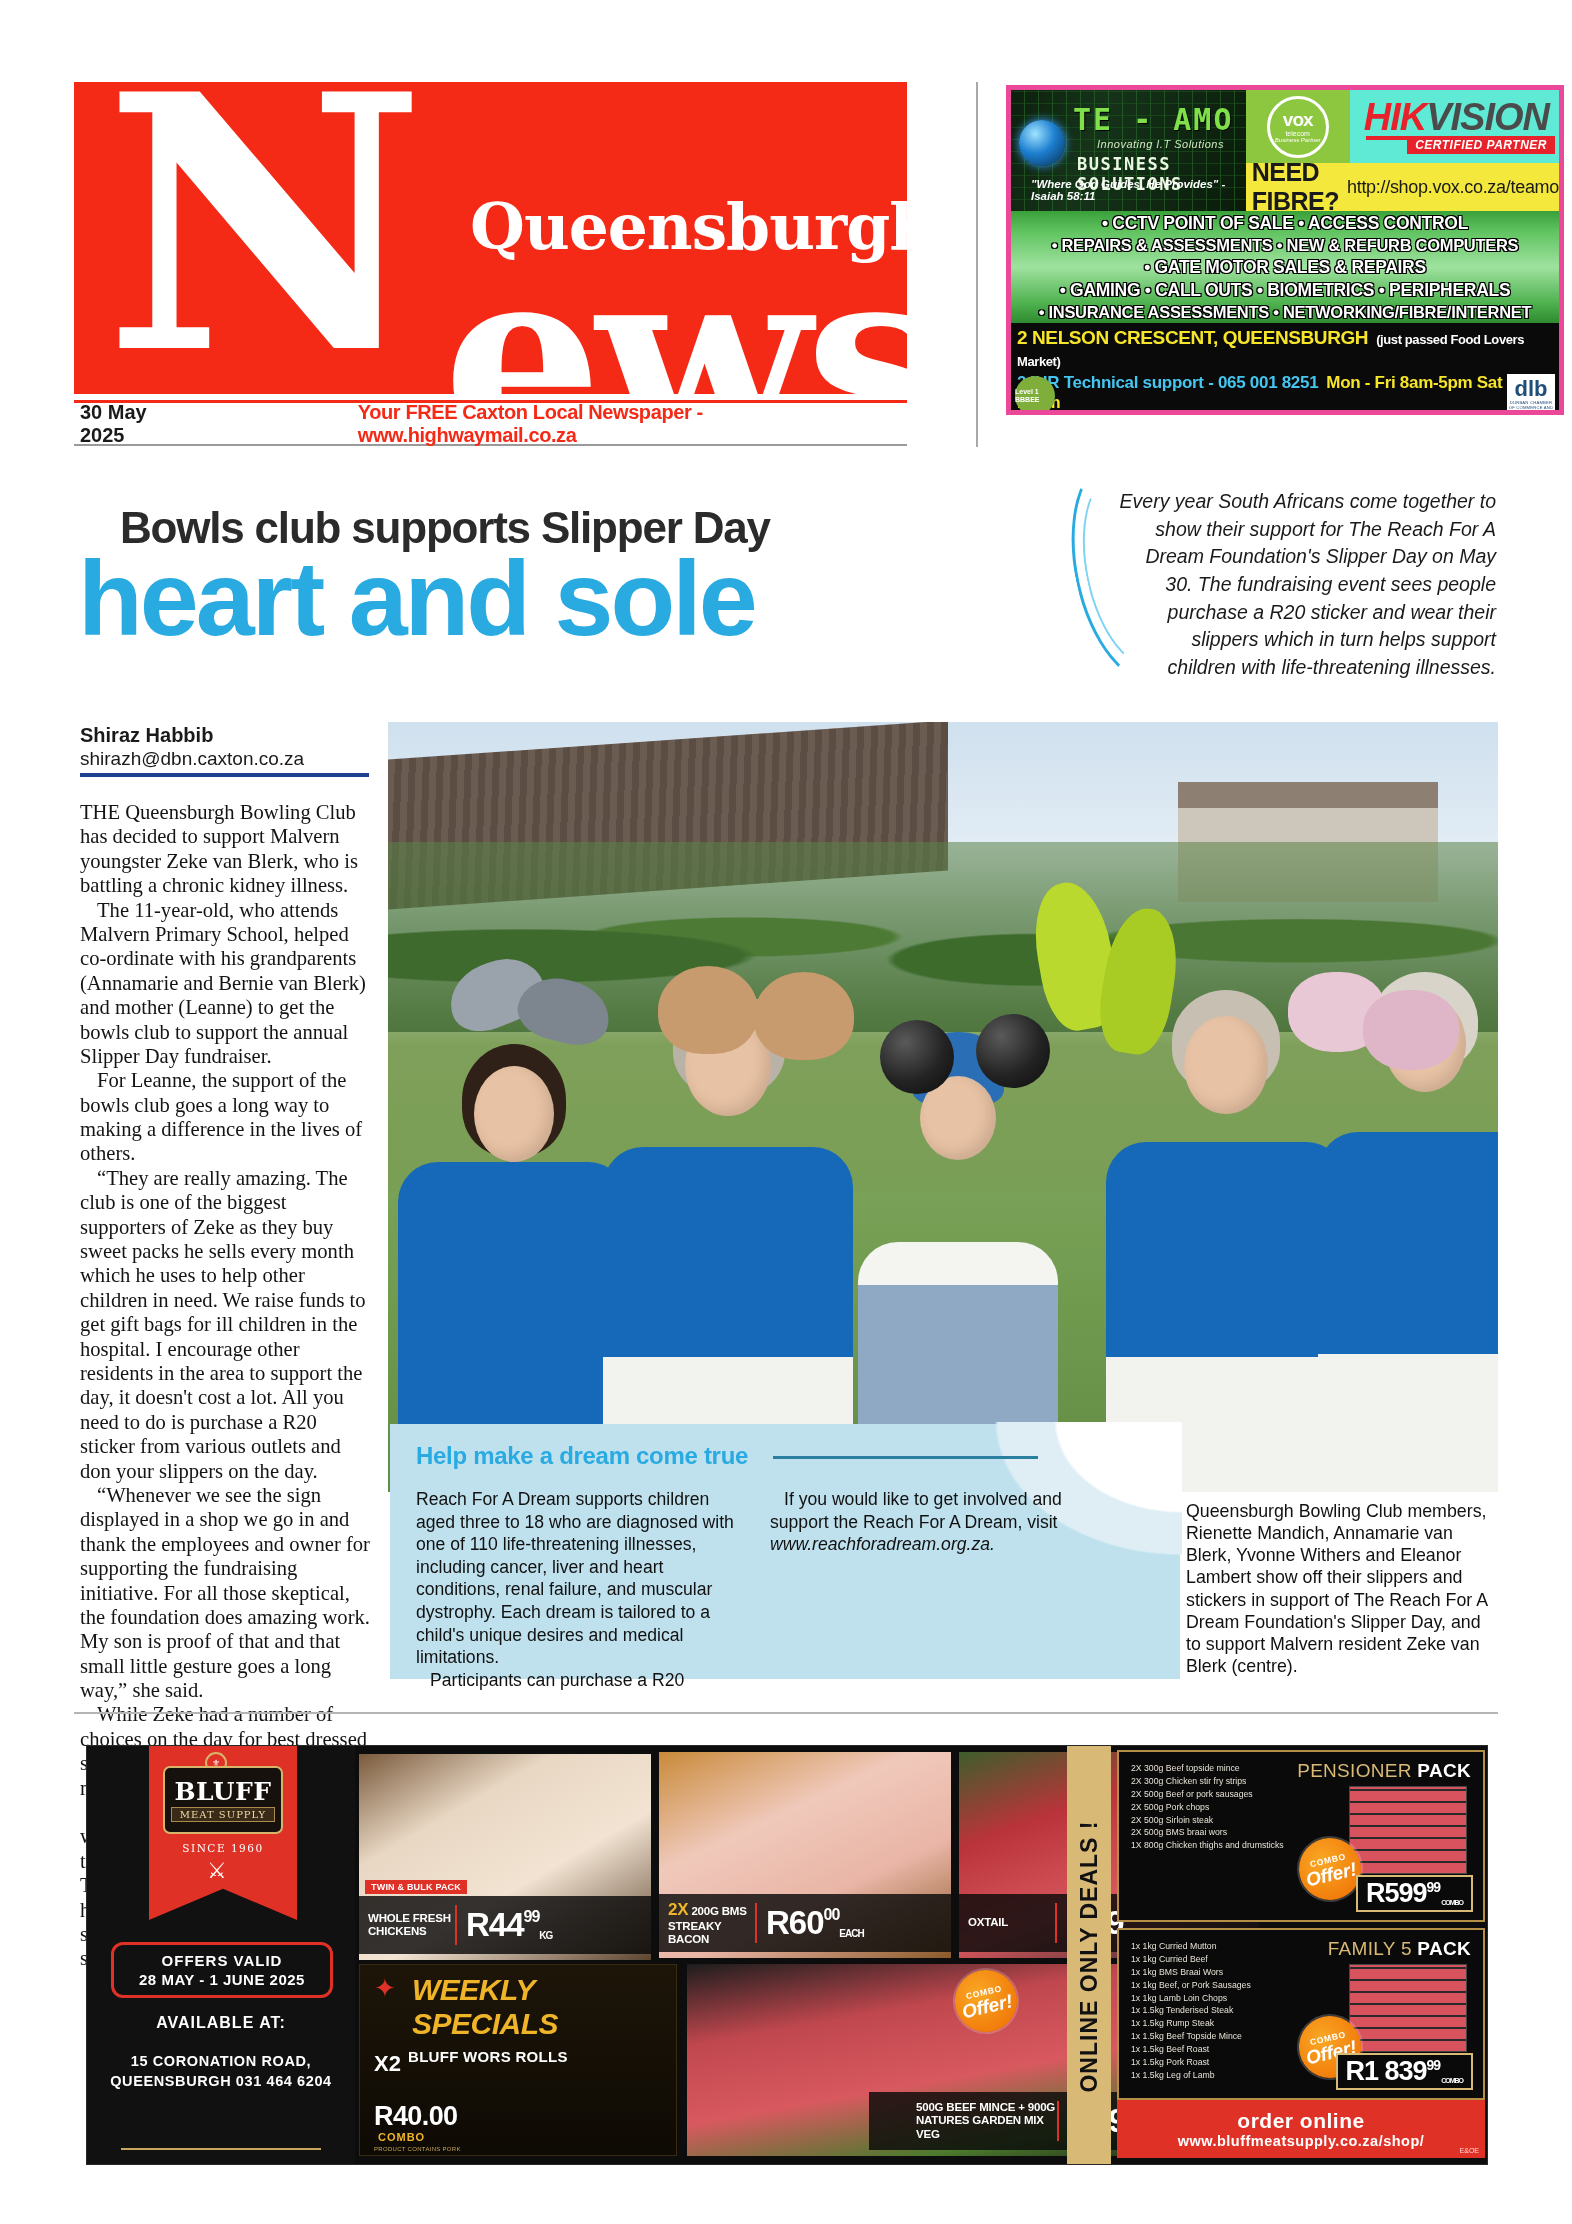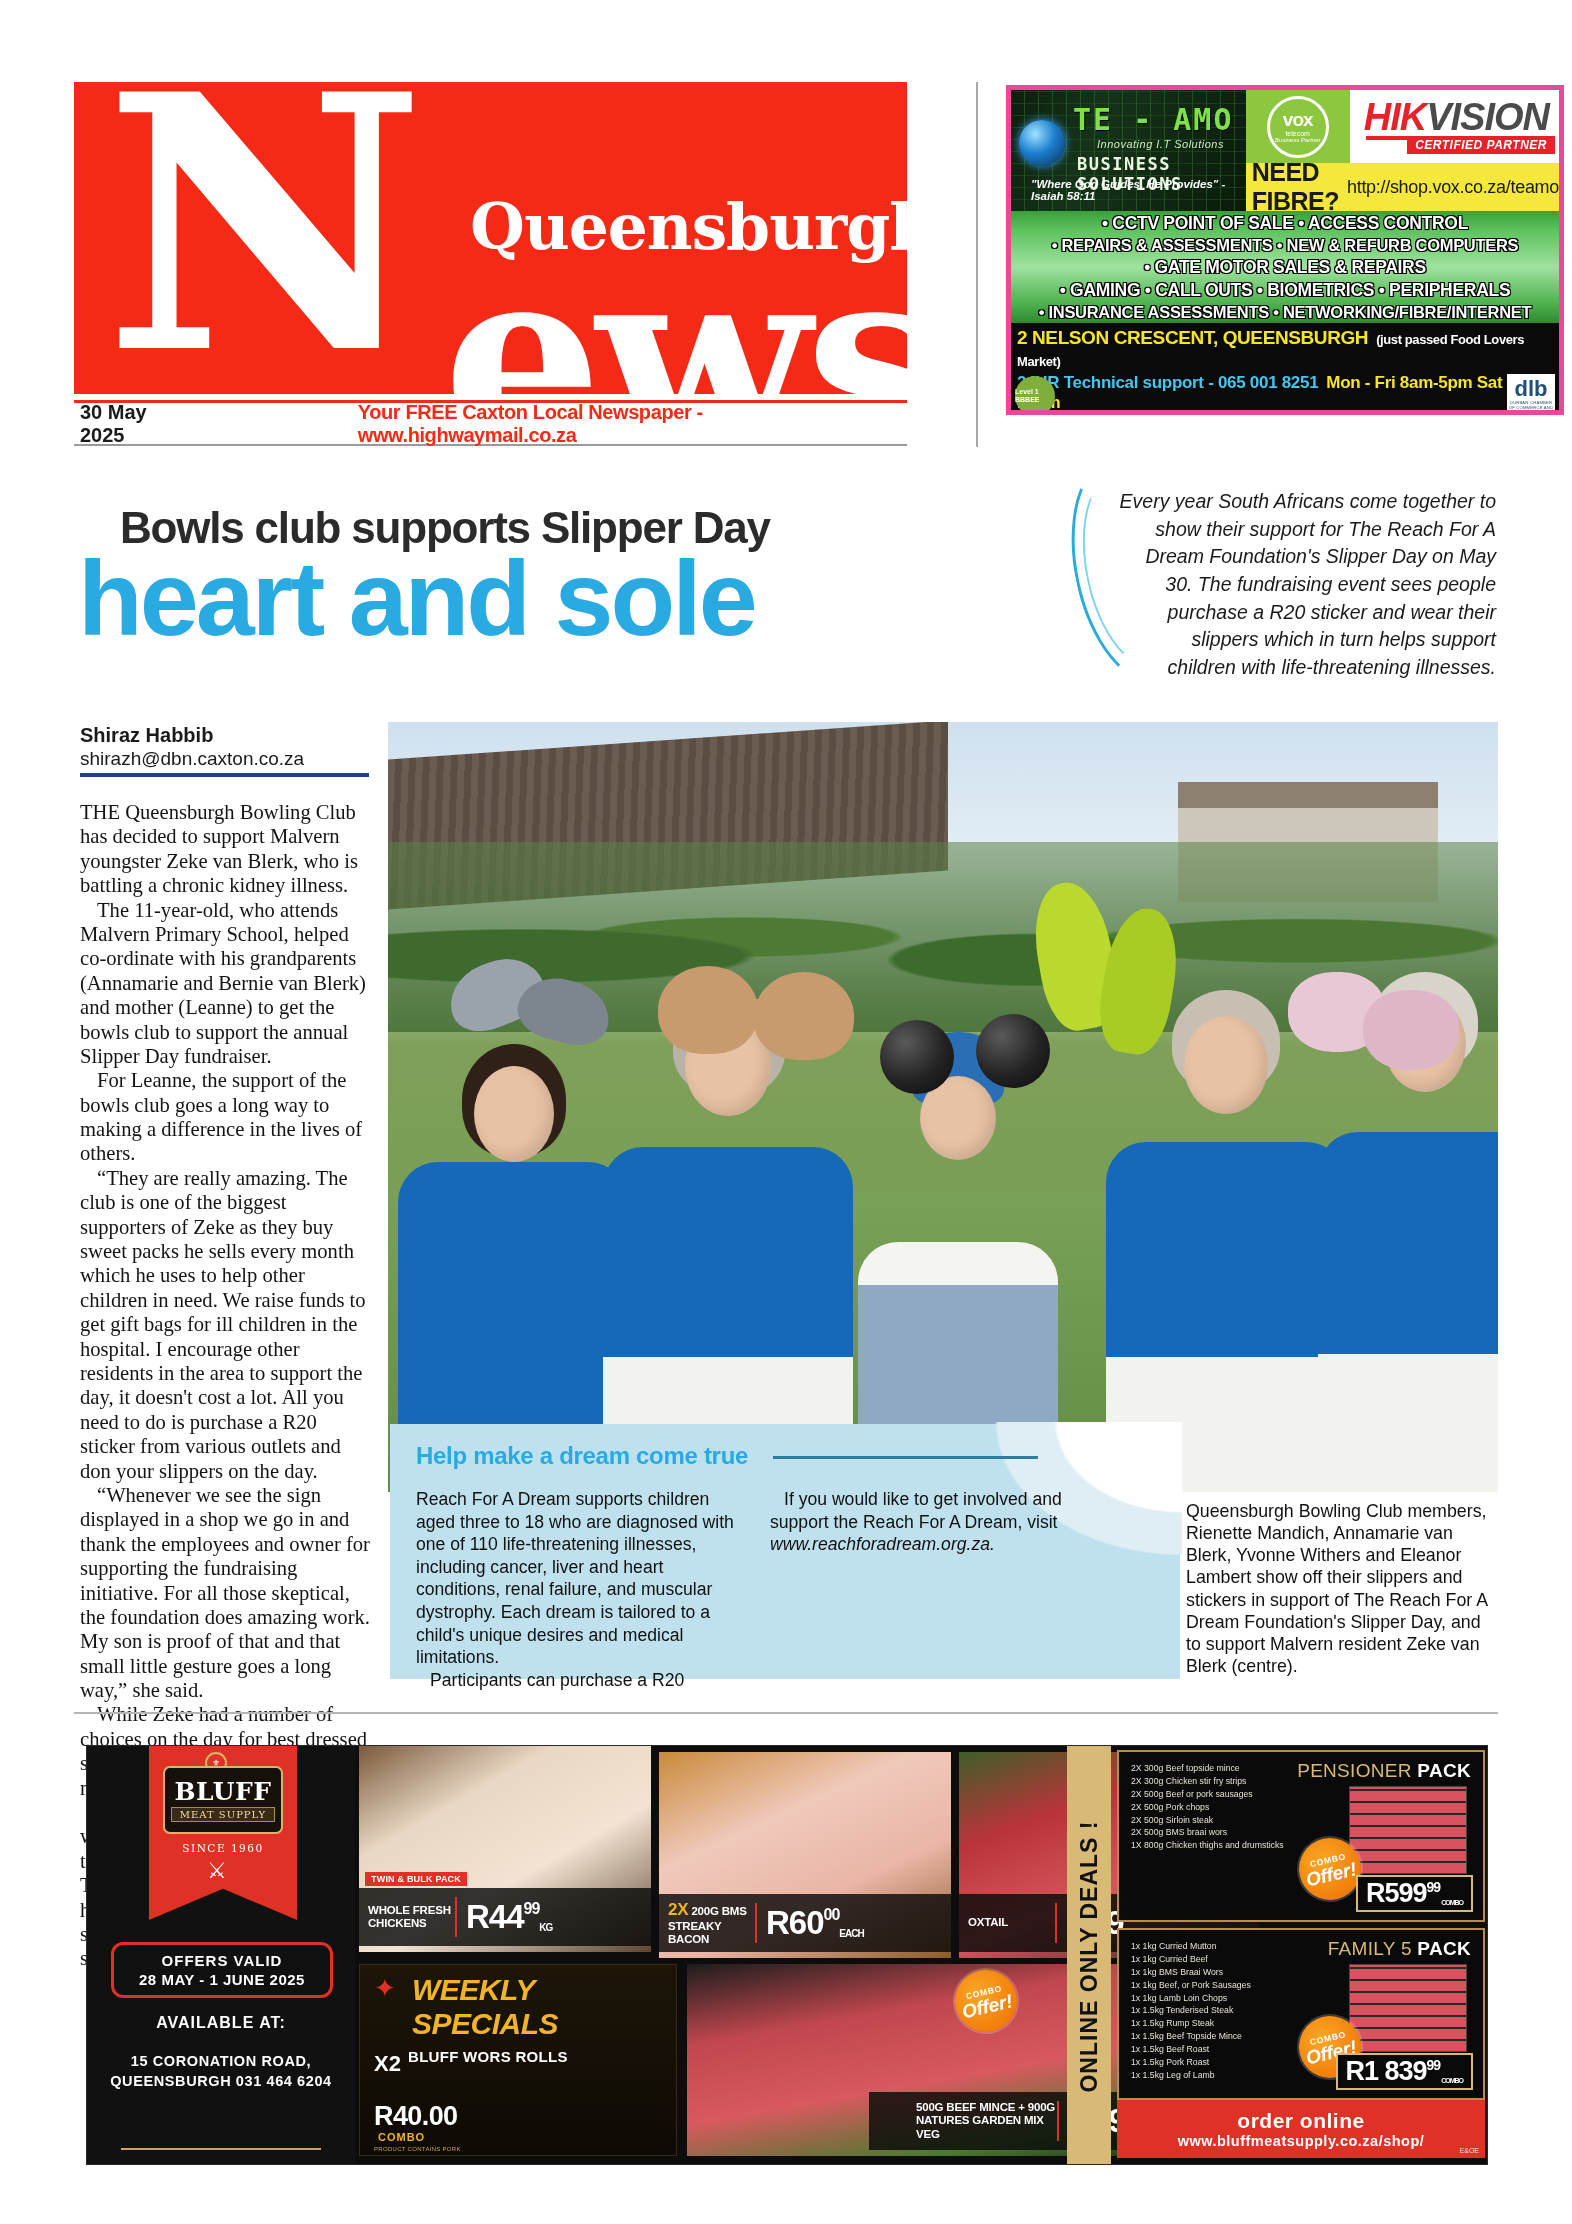--- a/index.html
+++ b/index.html
@@ -115,21 +115,21 @@
     display:flex; align-items:center; justify-content:center;
   }
   .vox-circle {
     width:62px; height:62px; border-radius:50%; border:3px solid #ffffff;
     display:flex; flex-direction:column; align-items:center; justify-content:center;
     line-height:1.05;
   }
   .vox-word { font-weight:bold; font-size:19px; color:#fff; letter-spacing:-1px; }
   .vox-sub { font-size:7px; color:#fff; }
   .vox-sub2 { font-size:6px; color:#fff; font-style:italic; }
-  .hik-cell { flex:1; background:#ffffff; position:relative; }
+  .hik-cell { flex:1; background:#5eead4; position:relative; }
   .hik-main {
     position:absolute; left:14px; top:6px;
     font-weight:bold; font-style:italic; font-size:38px; letter-spacing:-1px;
   }
   .hik-red { color:#e8222a; }
   .hik-grey { color:#4b4b4b; }
   .hik-underline { position:absolute; left:16px; top:46px; width:112px; height:4px; background:#e8222a; }
   .hik-cert {
     position:absolute; right:4px; top:46px; background:#e8222a; color:#fff;
     font-weight:bold; font-style:italic; font-size:12px; padding:2px 8px; letter-spacing:.5px;
@@ -595,21 +595,21 @@
       </div>
       <div class="offers-valid">
         <div class="ov1">OFFERS VALID</div>
         <div class="ov2">28 MAY - 1 JUNE 2025</div>
       </div>
       <div class="avail">AVAILABLE AT:</div>
       <div class="addr">15 CORONATION ROAD, QUEENSBURGH 031 464 6204</div>
       <div class="bluff-goldline"></div>
     </div>
 
-    <div class="prod" style="left:272px; top:0; width:292px; height:206px;">
+    <div class="prod" style="left:272px; top:8px; width:292px; height:206px;">
       <div class="prod-img" style="background:linear-gradient(150deg,#7a5a3c 0%, #e8d7c3 30%, #f2e3d2 60%, #5d4530 100%);"></div>
       <div class="badge-twin">TWIN &amp; BULK PACK</div>
       <div class="prod-bar">
         <div class="prod-label">WHOLE FRESH CHICKENS</div>
         <div class="prod-div"></div>
         <div class="prod-price">
           <span>R44</span>
             <sup>99</sup>
             <span class="unit">KG</span>
         </div>

